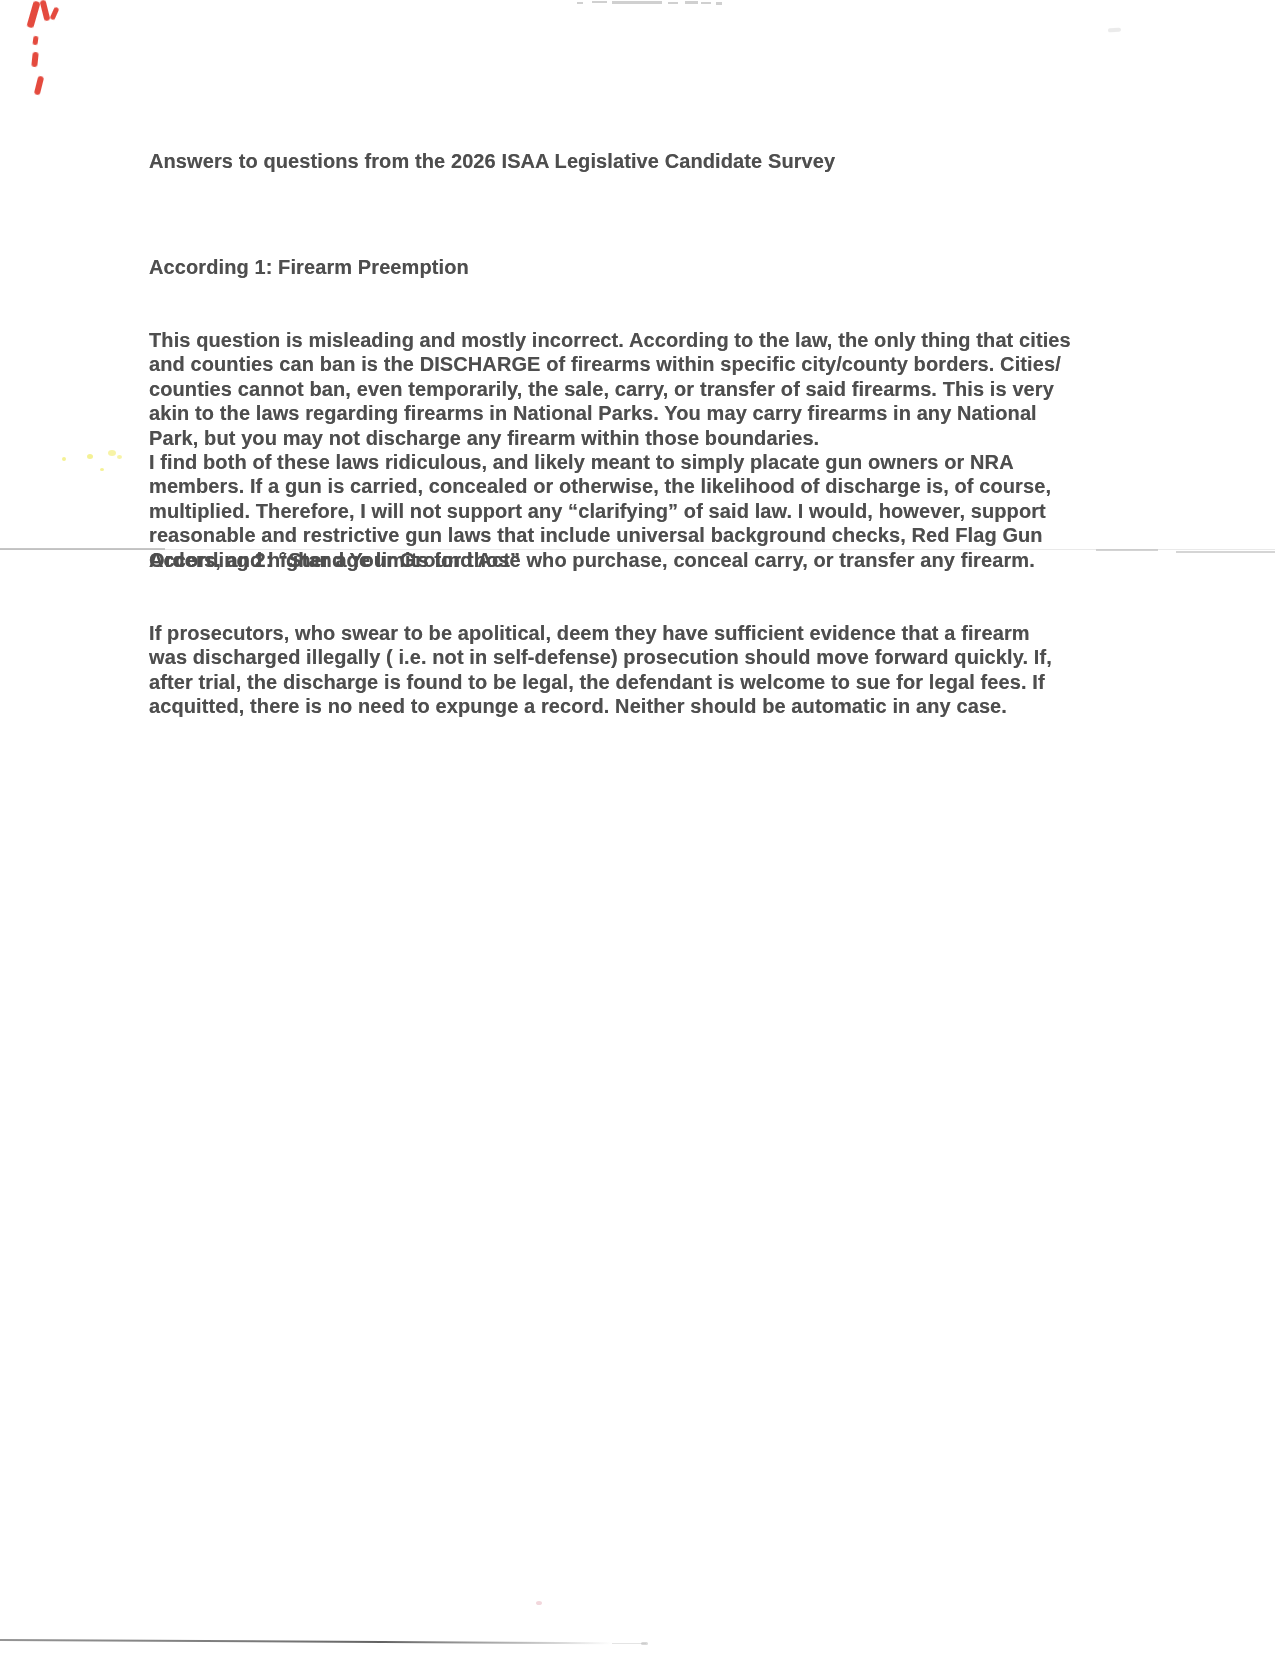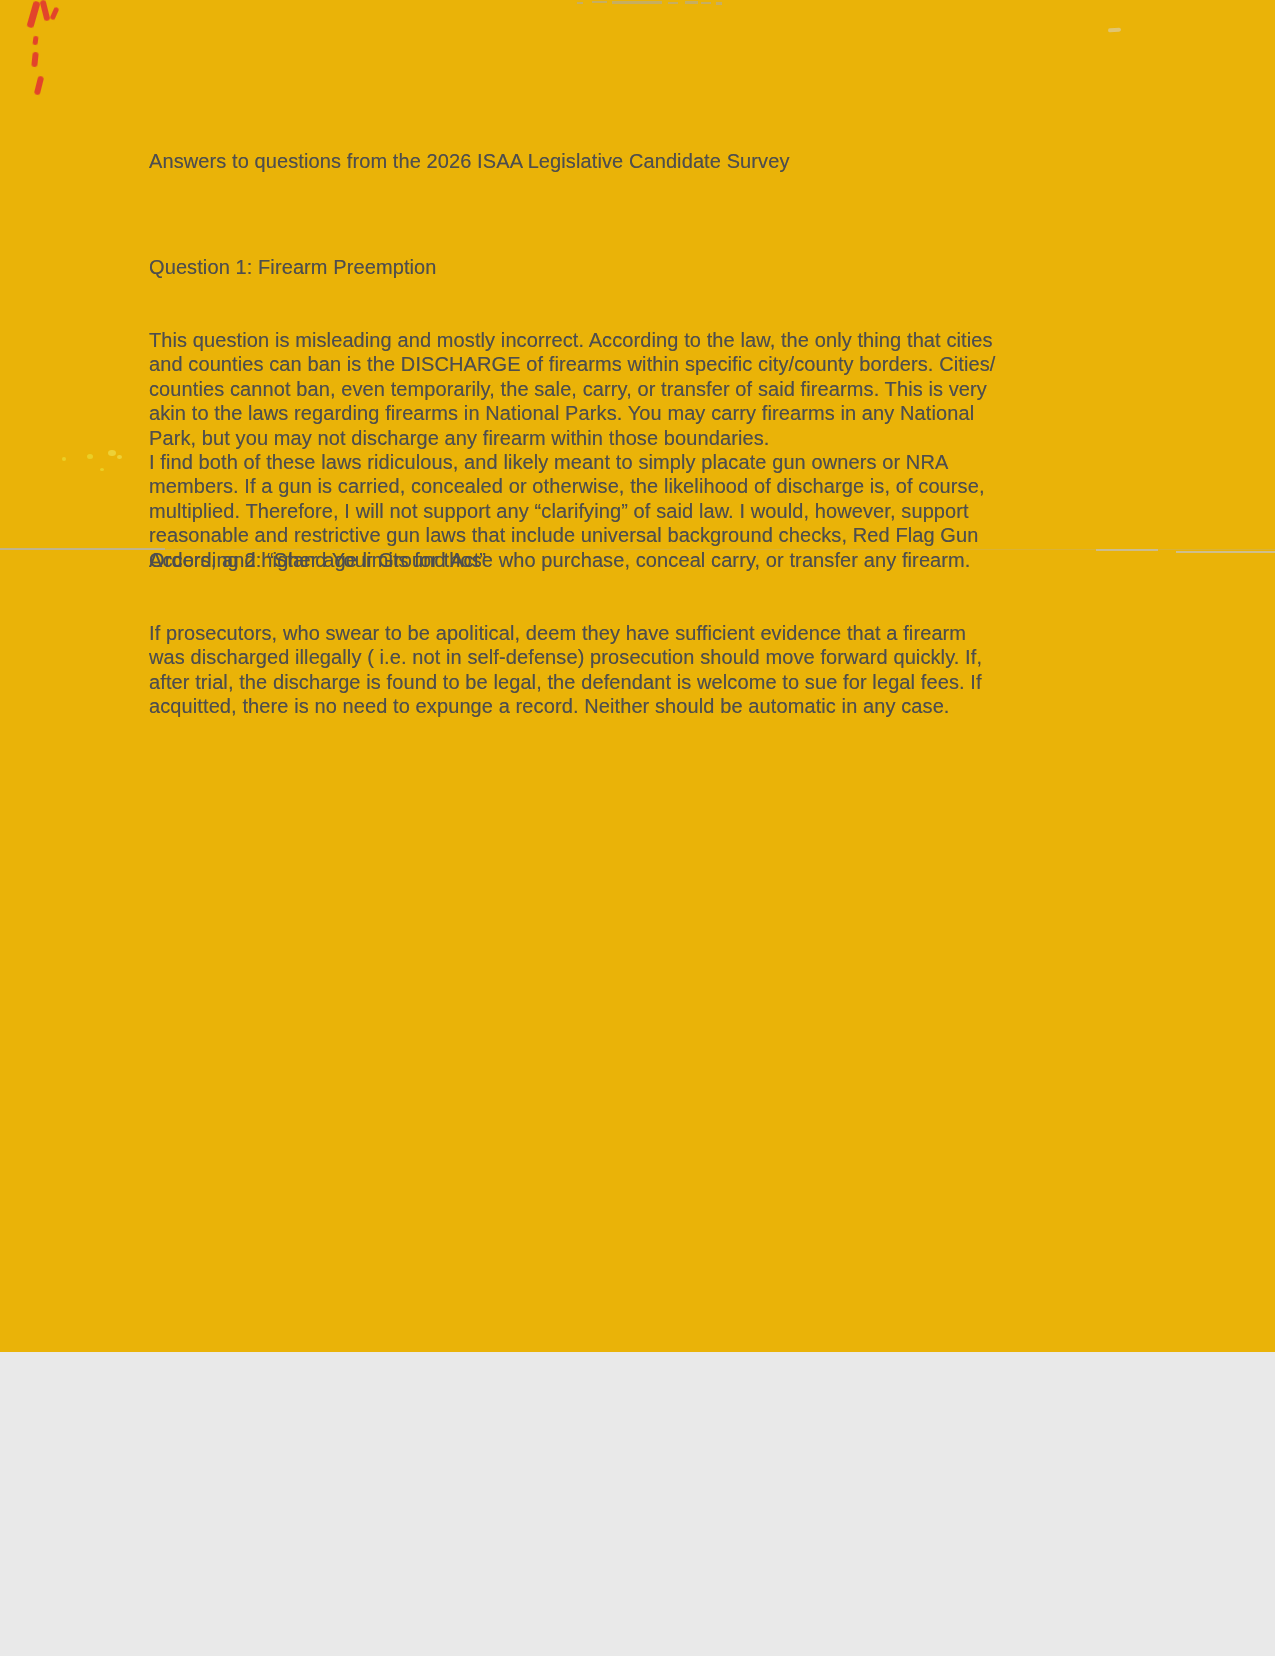--- a/index.html
+++ b/index.html
@@ -1,22 +1,23 @@
 <!DOCTYPE html>
 <html><head>
 <meta charset="utf-8">
 <style>
   html,body{margin:0;padding:0;background:#e9e9e9;}
   .page{
     position:relative;
-    width:1275px;height:1352px;
-    background:#eab308;
+    width:1275px;height:1656px;
+    background:#ffffff;
     overflow:hidden;
     font-family:"Liberation Sans", sans-serif;
     color:#4e4e4e;
+    font-weight:bold;
   }
   
   .textcol{
     position:absolute;
     left:149px;
     white-space:pre;            
     font-size:20px;
     line-height:24.4px;
     letter-spacing:0.1px;
     color:#4e4e4e;
@@ -92,21 +93,21 @@
   <div class="artifact edge-dash ed3"></div>
   <div class="artifact edge-dash ed4"></div>
   <div class="artifact edge-dash ed5"></div>
   <div class="artifact edge-dash ed6"></div>
   <div class="artifact edge-dash ed7"></div>
   <div class="artifact speck-gray"></div>
 
   <div class="textcol doc-title">Answers to questions from the 2026 ISAA Legislative Candidate Survey</div>
 
   <div class="textcol section-q1">
-    <div class="sec-heading">Question 1: Firearm Preemption</div>
+    <div class="sec-heading">According 1: Firearm Preemption</div>
     <div class="sec-body">This question is misleading and mostly incorrect. According to the law, the only thing that cities
 and counties can ban is the DISCHARGE of firearms within specific city/county borders. Cities/
 counties cannot ban, even temporarily, the sale, carry, or transfer of said firearms. This is very
 akin to the laws regarding firearms in National Parks. You may carry firearms in any National
 Park, but you may not discharge any firearm within those boundaries.
 I find both of these laws ridiculous, and likely meant to simply placate gun owners or NRA
 members. If a gun is carried, concealed or otherwise, the likelihood of discharge is, of course,
 multiplied. Therefore, I will not support any “clarifying” of said law. I would, however, support
 reasonable and restrictive gun laws that include universal background checks, Red Flag Gun
 Orders, and higher age limits for those who purchase, conceal carry, or transfer any firearm.</div>

